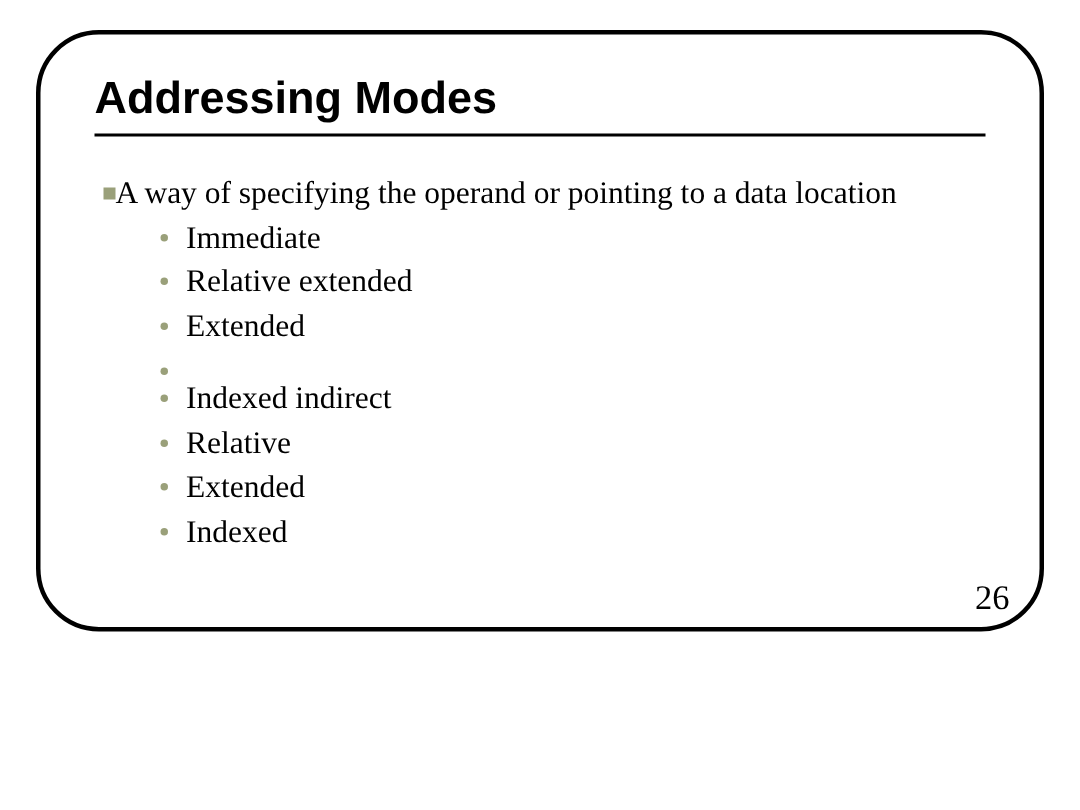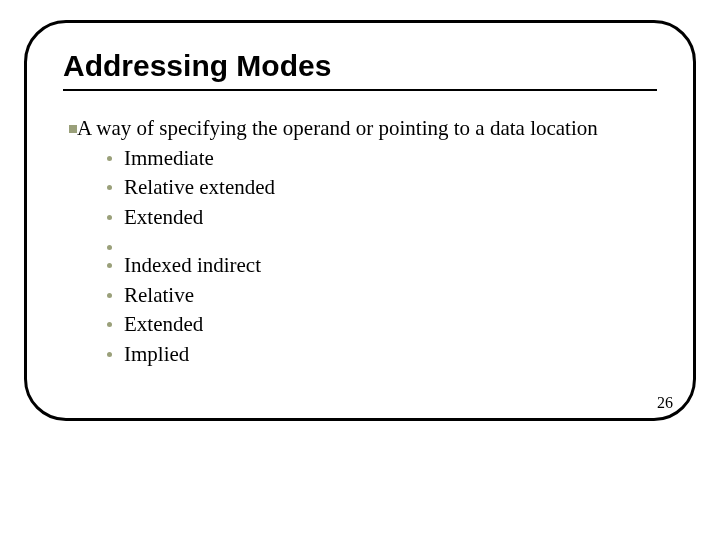--- a/index.html
+++ b/index.html
@@ -74,21 +74,21 @@
     height: 5px;
     border-radius: 50%;
     background: #9aa07a;
     margin-top: 11px;
     flex: 0 0 auto;
   }
   .page-num {
     position: absolute;
     right: 20px;
     bottom: 6px;
-    font-size: 16px;
+    font-size: 23px;
     font-family: "Times New Roman", Times, serif;
   }
 </style>
 </head>
 <body>
 
 <div class="slide">
   <div class="frame">
 
     <h1 class="title">Addressing Modes</h1>
@@ -123,20 +123,20 @@
         <div class="subitem">
           <span class="dot-bullet"></span>
           <span>Relative</span>
         </div>
         <div class="subitem">
           <span class="dot-bullet"></span>
           <span>Extended</span>
         </div>
         <div class="subitem">
           <span class="dot-bullet"></span>
-          <span>Implied</span>
+          <span>Indexed</span>
         </div>
       </div>
     </div>
 
     <div class="page-num">26</div>
   </div>
 </div>
 
 </body></html>

